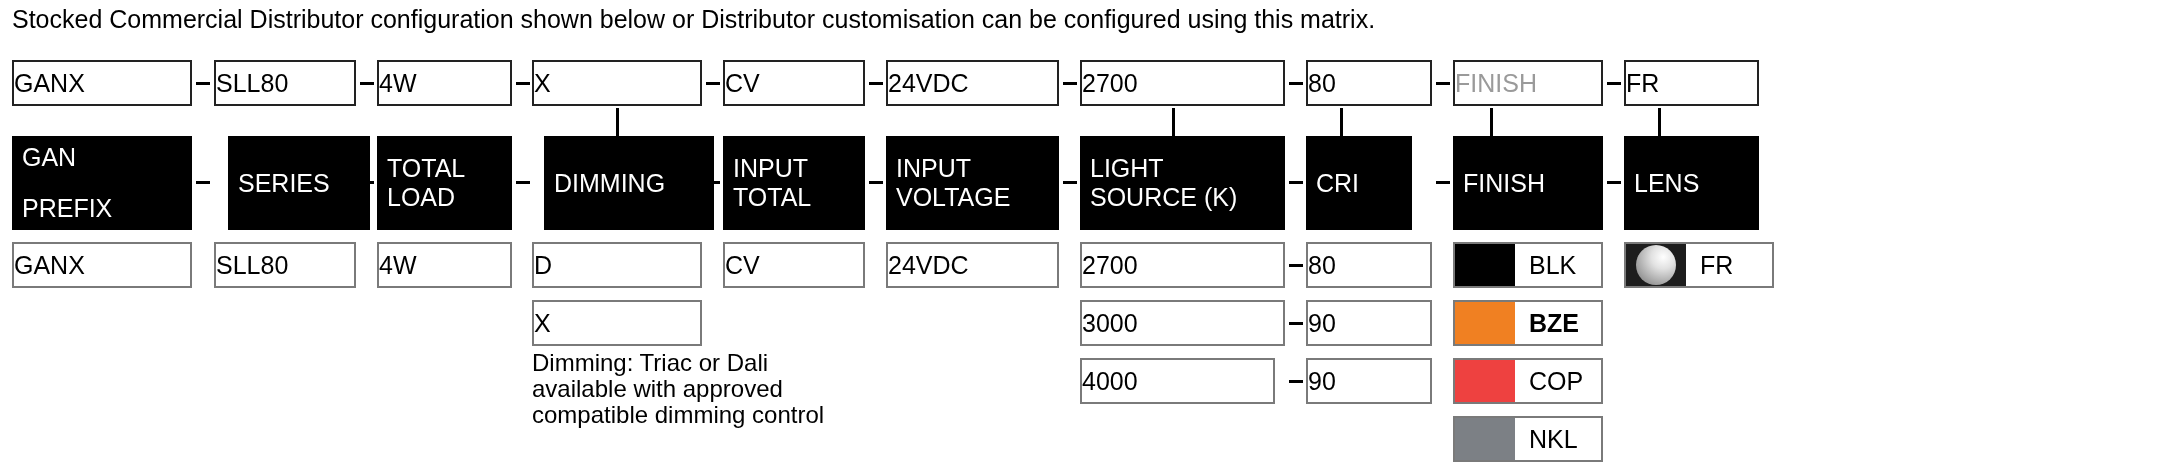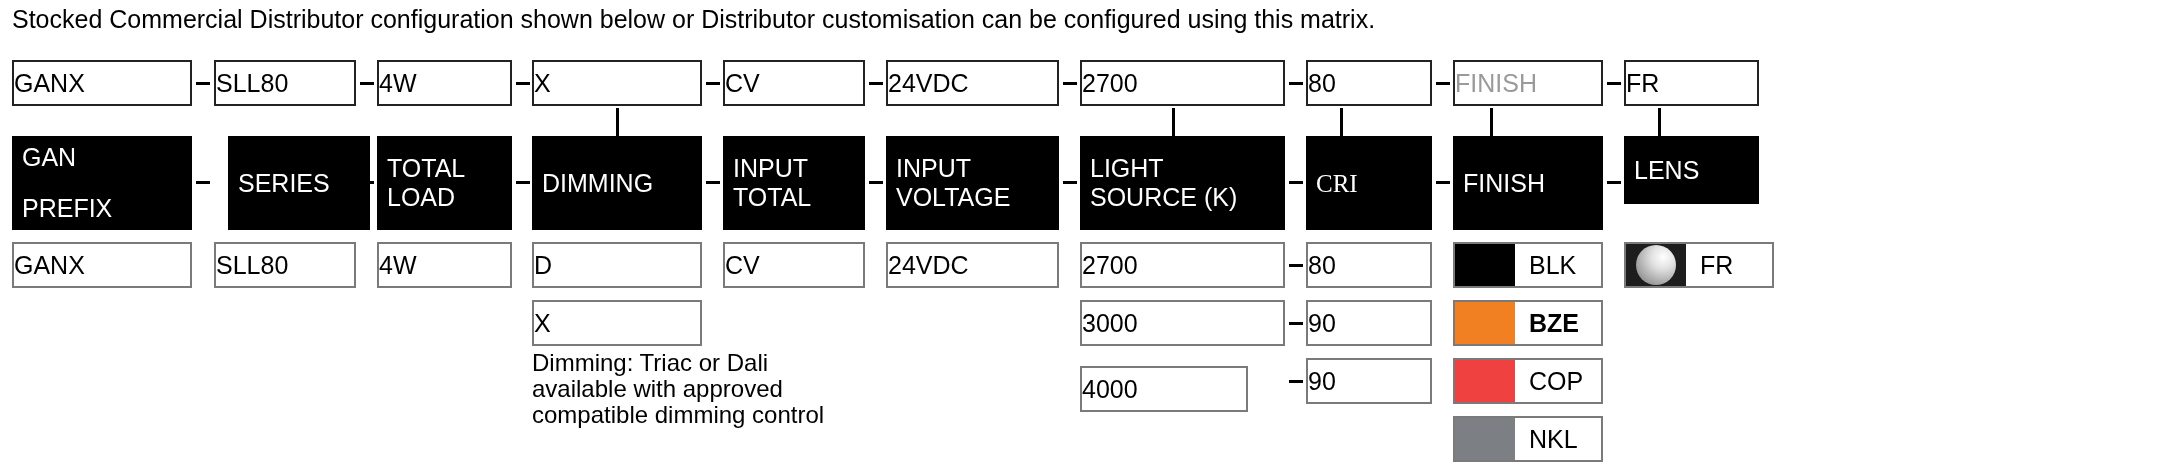--- a/index.html
+++ b/index.html
@@ -170,48 +170,48 @@
   <div class="dash" style="left:196px; top:181px;"></div>
   <div class="hdr" style="left:228px; top:136px; width:142px; height:94px;">
     <span>SERIES</span>
   </div>
   <div class="dash" style="left:360px; top:181px;"></div>
   <div class="hdr" style="left:377px; top:136px; width:135px; height:94px;">
     <span>TOTAL</span>
     <span>LOAD</span>
   </div>
   <div class="dash" style="left:516px; top:181px;"></div>
-  <div class="hdr" style="left:532px; top:136px; width:170px; height:94px;">
+  <div class="hdr" style="left:544px; top:136px; width:170px; height:94px;">
     <span>DIMMING</span>
   </div>
   <div class="dash" style="left:706px; top:181px;"></div>
   <div class="hdr" style="left:723px; top:136px; width:142px; height:94px;">
     <span>INPUT</span>
     <span>TOTAL</span>
   </div>
   <div class="dash" style="left:869px; top:181px;"></div>
   <div class="hdr" style="left:886px; top:136px; width:173px; height:94px;">
     <span>INPUT</span>
     <span>VOLTAGE</span>
   </div>
   <div class="dash" style="left:1063px; top:181px;"></div>
   <div class="hdr" style="left:1080px; top:136px; width:205px; height:94px;">
     <span>LIGHT</span>
     <span>SOURCE (K)</span>
   </div>
   <div class="dash" style="left:1289px; top:181px;"></div>
-  <div class="hdr" style="left:1306px; top:136px; width:126px; height:94px;font-family:Liberation Serif, serif;">
+  <div class="hdr" style="left:1306px; top:136px; width:106px; height:94px;">
     <span>CRI</span>
   </div>
   <div class="dash" style="left:1436px; top:181px;"></div>
   <div class="hdr" style="left:1453px; top:136px; width:150px; height:94px;">
     <span>FINISH</span>
   </div>
   <div class="dash" style="left:1607px; top:181px;"></div>
-  <div class="hdr" style="left:1624px; top:136px; width:135px; height:68px;">
+  <div class="hdr" style="left:1624px; top:136px; width:135px; height:94px;">
     <span>LENS</span>
   </div>
 
   <div class="cell" style="left:12px;  top:242px; width:180px; height:46px;">GANX</div>
   <div class="cell" style="left:214px; top:242px; width:142px; height:46px;">SLL80</div>
   <div class="cell" style="left:377px; top:242px; width:135px; height:46px;">4W</div>
   <div class="cell" style="left:532px; top:242px; width:170px; height:46px;">D</div>
   <div class="cell" style="left:723px; top:242px; width:142px; height:46px;">CV</div>
   <div class="cell" style="left:886px; top:242px; width:173px; height:46px;">24VDC</div>
   <div class="cell" style="left:1080px; top:242px; width:205px; height:46px;">2700</div>
@@ -232,21 +232,21 @@
 
   <div class="cell" style="left:532px; top:300px; width:170px; height:46px;">X</div>
   <div class="cell" style="left:1080px; top:300px; width:205px; height:46px;">3000</div>
   <div class="dash" style="left:1289px; top:322px;"></div>
   <div class="cell" style="left:1306px; top:300px; width:126px; height:46px;">90</div>
   <div class="swatch-cell" style="left:1453px; top:300px; width:150px; height:46px;font-weight:bold;">
     <span class="swatch" style="background:#F08022;"></span>
     <span class="swatch-label">BZE</span>
   </div>
 
-  <div class="cell" style="left:1080px; top:358px; width:168px; height:46px;margin-top:8px;">4000</div>
+  <div class="cell" style="left:1080px; top:358px; width:195px; height:46px;">4000</div>
   <div class="dash" style="left:1289px; top:380px;"></div>
   <div class="cell" style="left:1306px; top:358px; width:126px; height:46px;">90</div>
   <div class="swatch-cell" style="left:1453px; top:358px; width:150px; height:46px;">
     <span class="swatch" style="background:#EE4140;"></span>
     <span class="swatch-label">COP</span>
   </div>
 
   <div class="swatch-cell" style="left:1453px; top:416px; width:150px; height:46px;">
     <span class="swatch" style="background:#7C8085;"></span>
     <span class="swatch-label">NKL</span>

